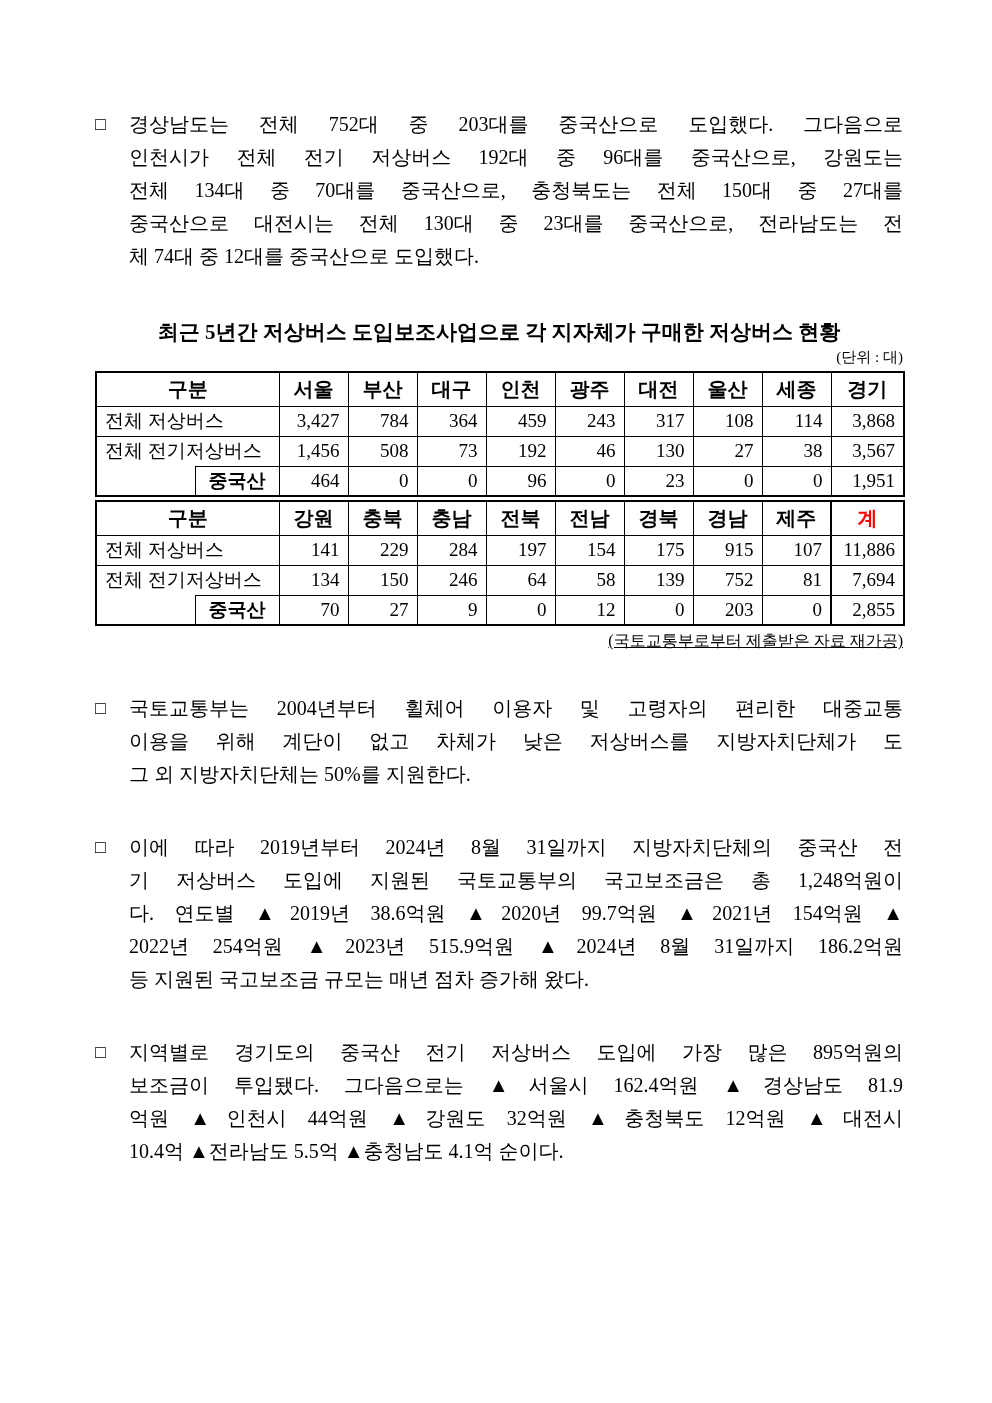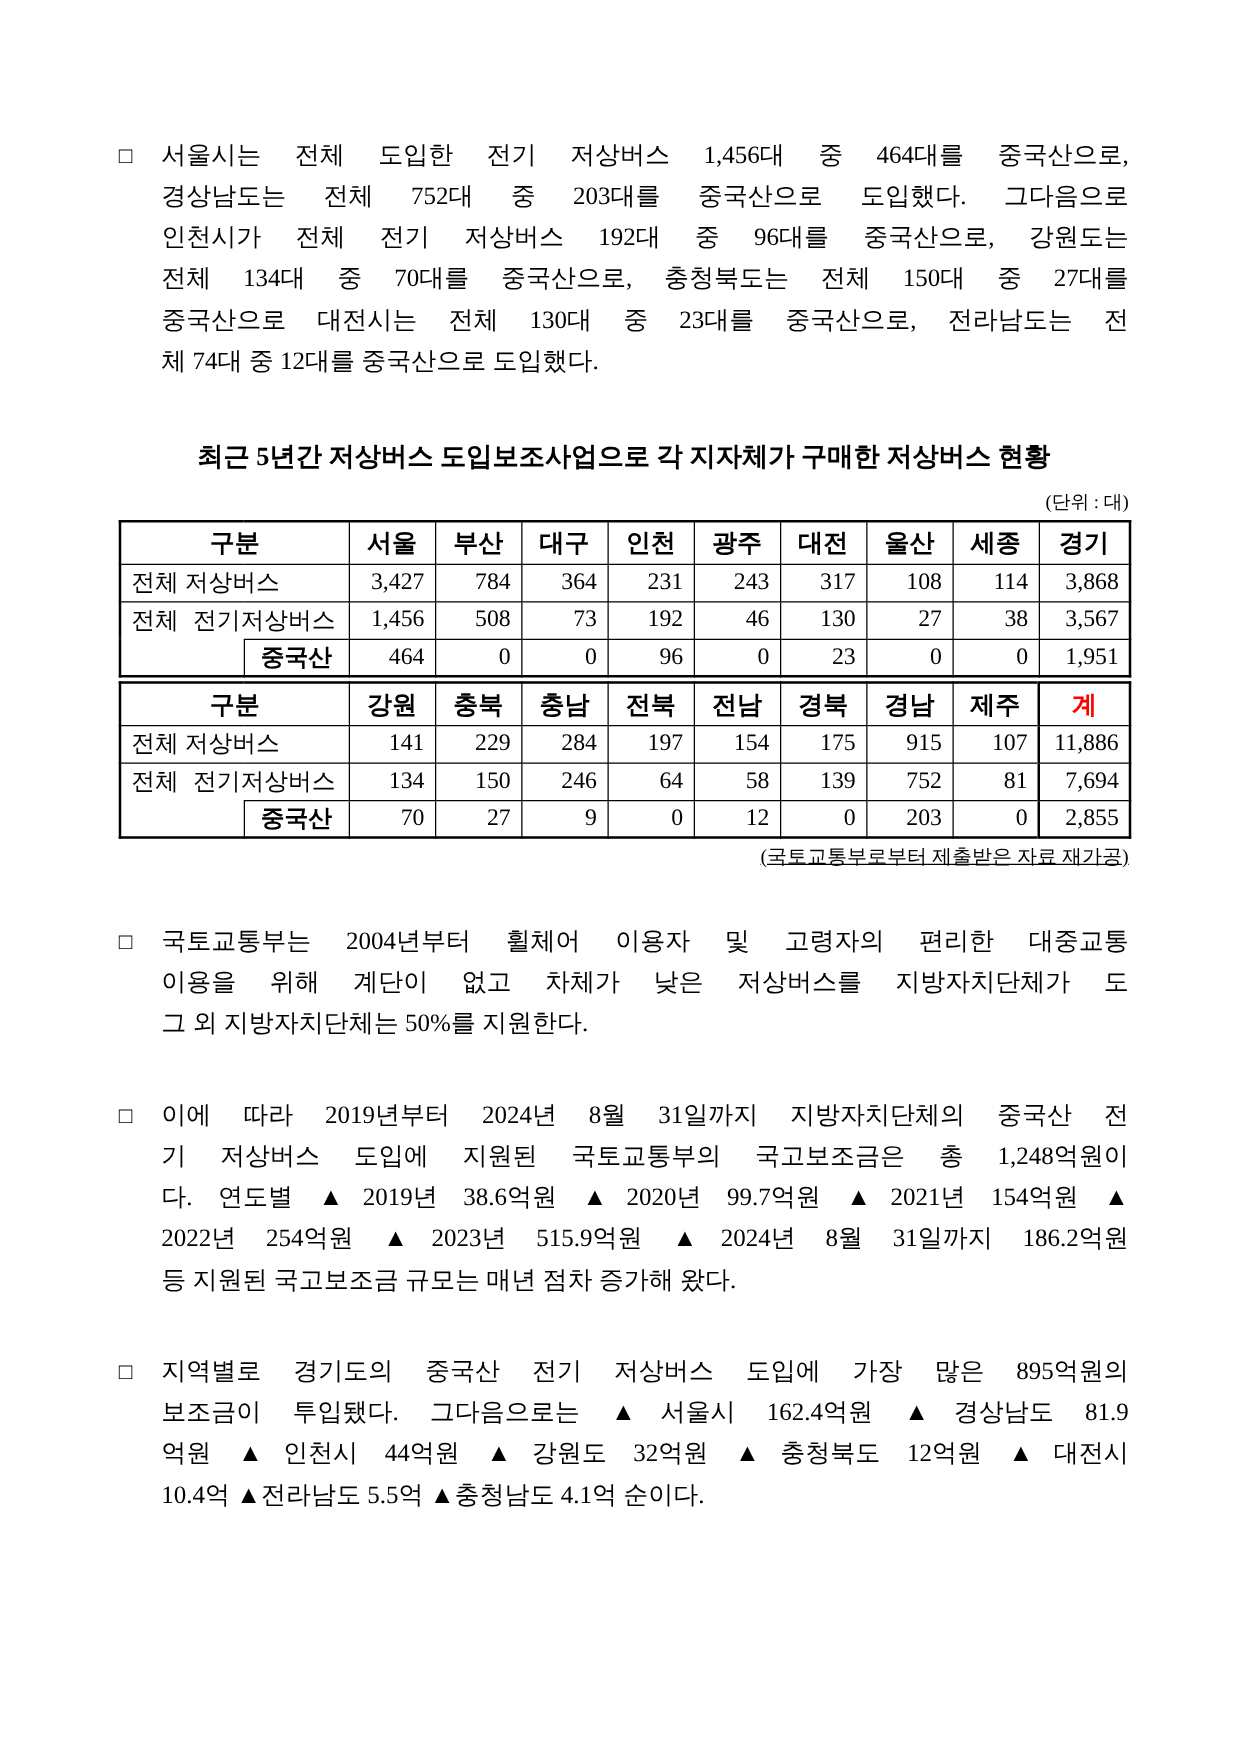--- a/index.html
+++ b/index.html
@@ -40,21 +40,21 @@
   .tbl-title {
     text-align: center;
     font-weight: bold;
     font-size: 21px;
     line-height: 30px;
   }
   .unit-note {
     text-align: right;
     font-size: 15px;
     line-height: 20px;
-    margin-top: 12px;
+    margin-top: 0;
   }
   .tables { margin-top: 4px; }
   table.stat {
     border-collapse: collapse;
     table-layout: fixed;
     width: 808px;
   }
   table.stat.sec1 { border: 2px solid #000; }
   table.stat.sec2 { border: 2px solid #000; margin-top: 3px; }
   .stat th, .stat td {
@@ -70,40 +70,39 @@
     font-weight: bold;
     text-align: center;
     height: 34px;
     font-size: 20px;
     padding: 0 2px;
   }
   .stat td.lbl { text-align: left; font-size: 19px; }
   .stat td.num { text-align: right; }
   .stat td.sublabel { font-weight: bold; text-align: center; }
   .stat td.empty-sub { border-top: none; }
-  .stat tr.above-sub td.lbl { border-bottom: none; font-family: Liberation Mono, monospace; }
+  .stat tr.above-sub td.lbl { border-bottom: none; }
   .stat .total-col { border-left: 2px solid #000 !important; }
   .source-note {
     text-align: right;
     font-size: 16px;
     line-height: 22px;
     margin-top: 4px;
     text-decoration: underline;
   }
 </style>
 </head>
 <body>
 
 <div class="page">
 
   <div id="paras-top">
       <div class="para">
         <span class="bullet">□</span>
         <div class="plines">
-          <div class="pline">서울시는 전체 도입한 전기 저상버스 1,456대 중 464대를 중국산으로,</div>
           <div class="pline">경상남도는 전체 752대 중 203대를 중국산으로 도입했다. 그다음으로</div>
           <div class="pline">인천시가 전체 전기 저상버스 192대 중 96대를 중국산으로, 강원도는</div>
           <div class="pline">전체 134대 중 70대를 중국산으로, 충청북도는 전체 150대 중 27대를</div>
           <div class="pline">중국산으로 대전시는 전체 130대 중 23대를 중국산으로, 전라남도는 전</div>
           <div class="pline is-last">체 74대 중 12대를 중국산으로 도입했다.</div>
         </div>
       </div>
     </div>
 
   <div class="table-block">
@@ -137,21 +136,21 @@
               <th>세종</th>
               <th>경기</th>
             </tr>
           </thead>
           <tbody>
             <tr>
               <td class="lbl" colspan="2">전체 저상버스</td>
               <td class="num">3,427</td>
               <td class="num">784</td>
               <td class="num">364</td>
-              <td class="num">231</td>
+              <td class="num">459</td>
               <td class="num">243</td>
               <td class="num">317</td>
               <td class="num">108</td>
               <td class="num">114</td>
               <td class="num">3,868</td>
             </tr>
             <tr class="above-sub">
               <td class="lbl" colspan="2">전체 전기저상버스</td>
               <td class="num">1,456</td>
               <td class="num">508</td>

